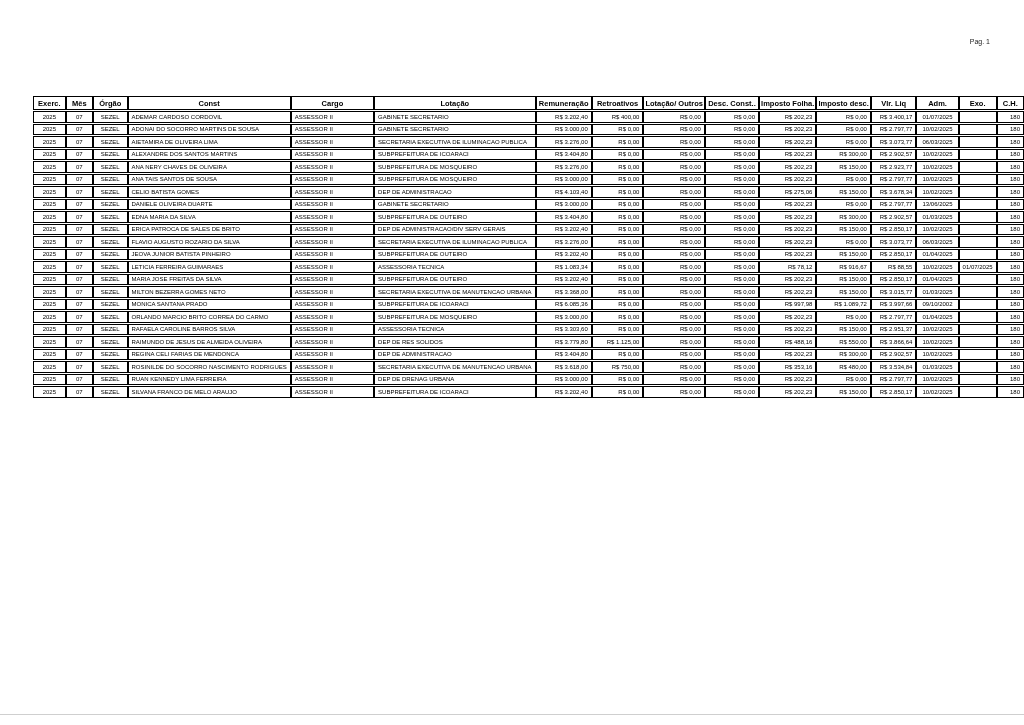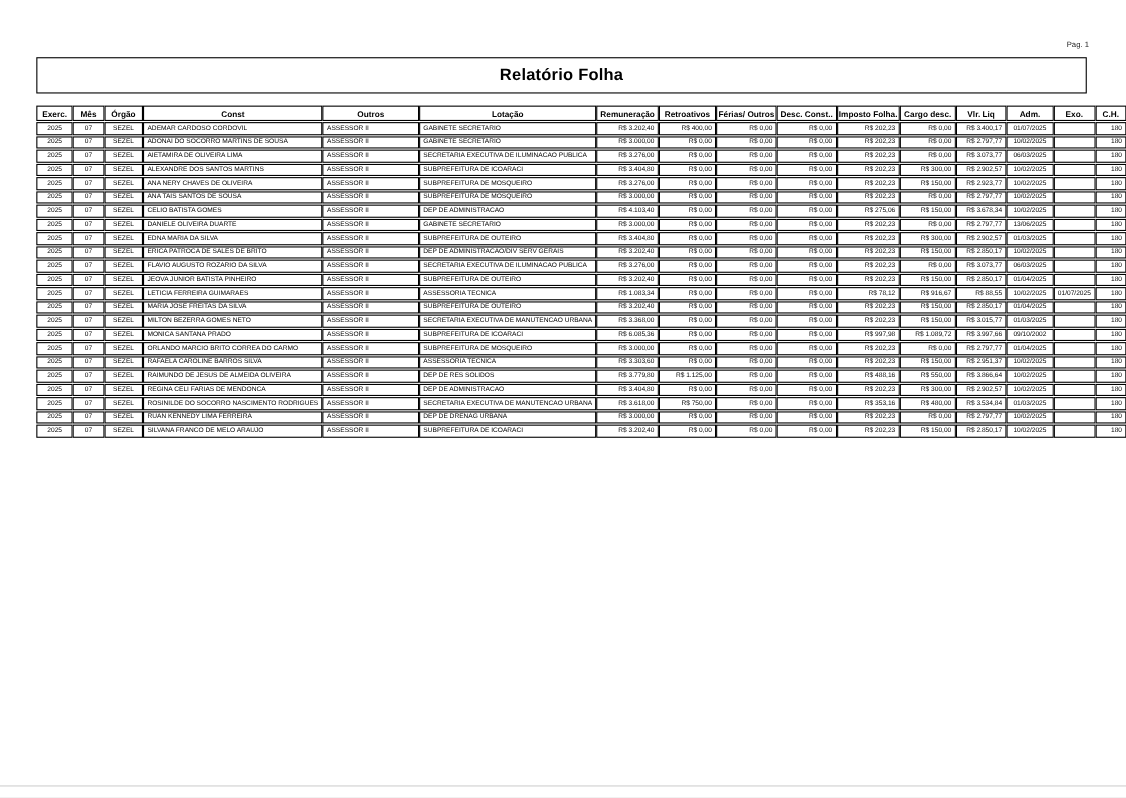--- a/index.html
+++ b/index.html
@@ -38,23 +38,20 @@
   td:nth-child(16){ text-align:right; }
   .footer-line { position:absolute; left:0; right:0; bottom:10px; border-top:1px solid #cfcfcf; }
 </style>
 </head>
 <body>
 
 <div class="page">
 
   <div class="pag-label">Pag. 1</div>
 
-  <div class="title-box">
-    <span class="report-title">Relatório Folha</span>
-  </div>
 
   <table class="payroll">
     <colgroup>
       <col class="w-exerc">
         <col class="w-mes">
         <col class="w-orgao">
         <col class="w-nome">
       <col class="w-cargo">
         <col class="w-lotacao">
         <col class="w-remuneracao">
@@ -67,28 +64,28 @@
         <col class="w-adm">
         <col class="w-exo">
         <col class="w-ch">
     </colgroup>
     <thead>
       <tr>
           <th>Exerc.</th>
           <th>Mês</th>
           <th>Órgão</th>
           <th>Const</th>
-          <th>Outros</th>
+          <th>Cargo</th>
           <th>Lotação</th>
           <th>Remuneração</th>
           <th>Retroativos</th>
-          <th>Férias/ Outros</th>
+          <th>Lotação/ Outros</th>
           <th>Desc. Const..</th>
           <th>Imposto Folha.</th>
-          <th>Cargo desc.</th>
+          <th>Imposto desc.</th>
           <th>Vlr. Liq</th>
           <th>Adm.</th>
           <th>Exo.</th>
           <th>C.H.</th>
         </tr>
     </thead>
     <tbody>
         <tr>
           <td>2025</td>
           <td>07</td>

